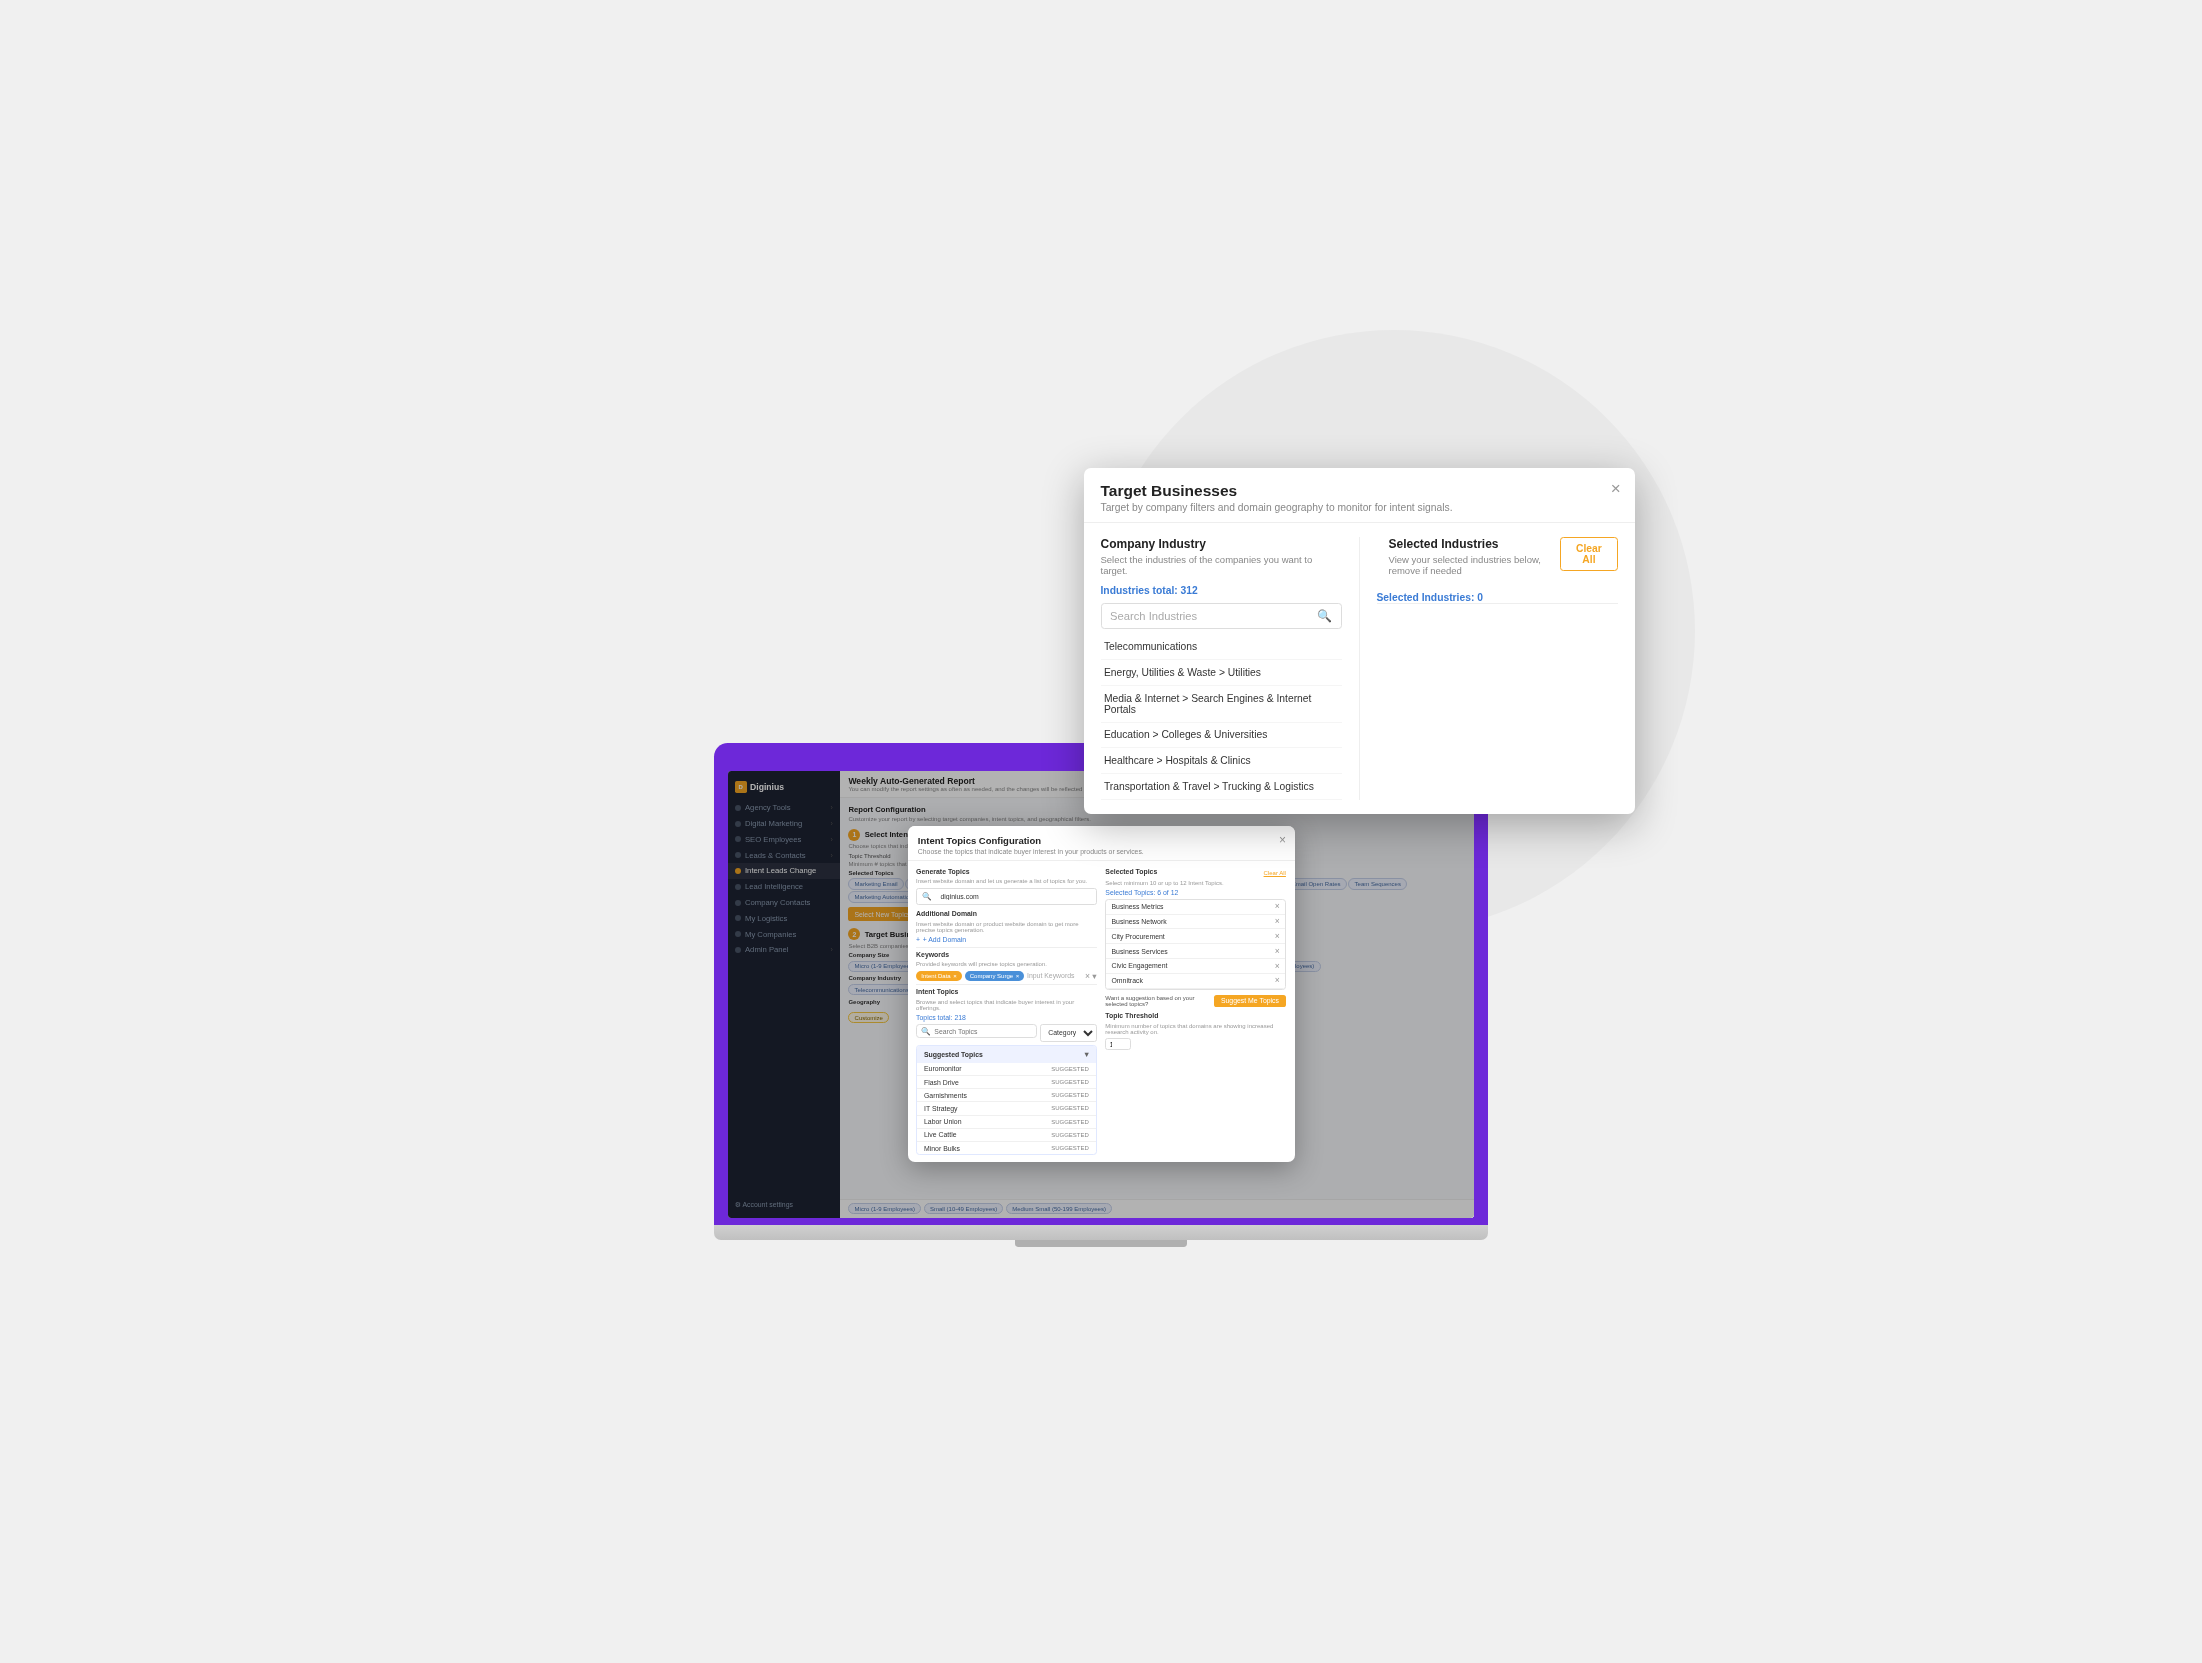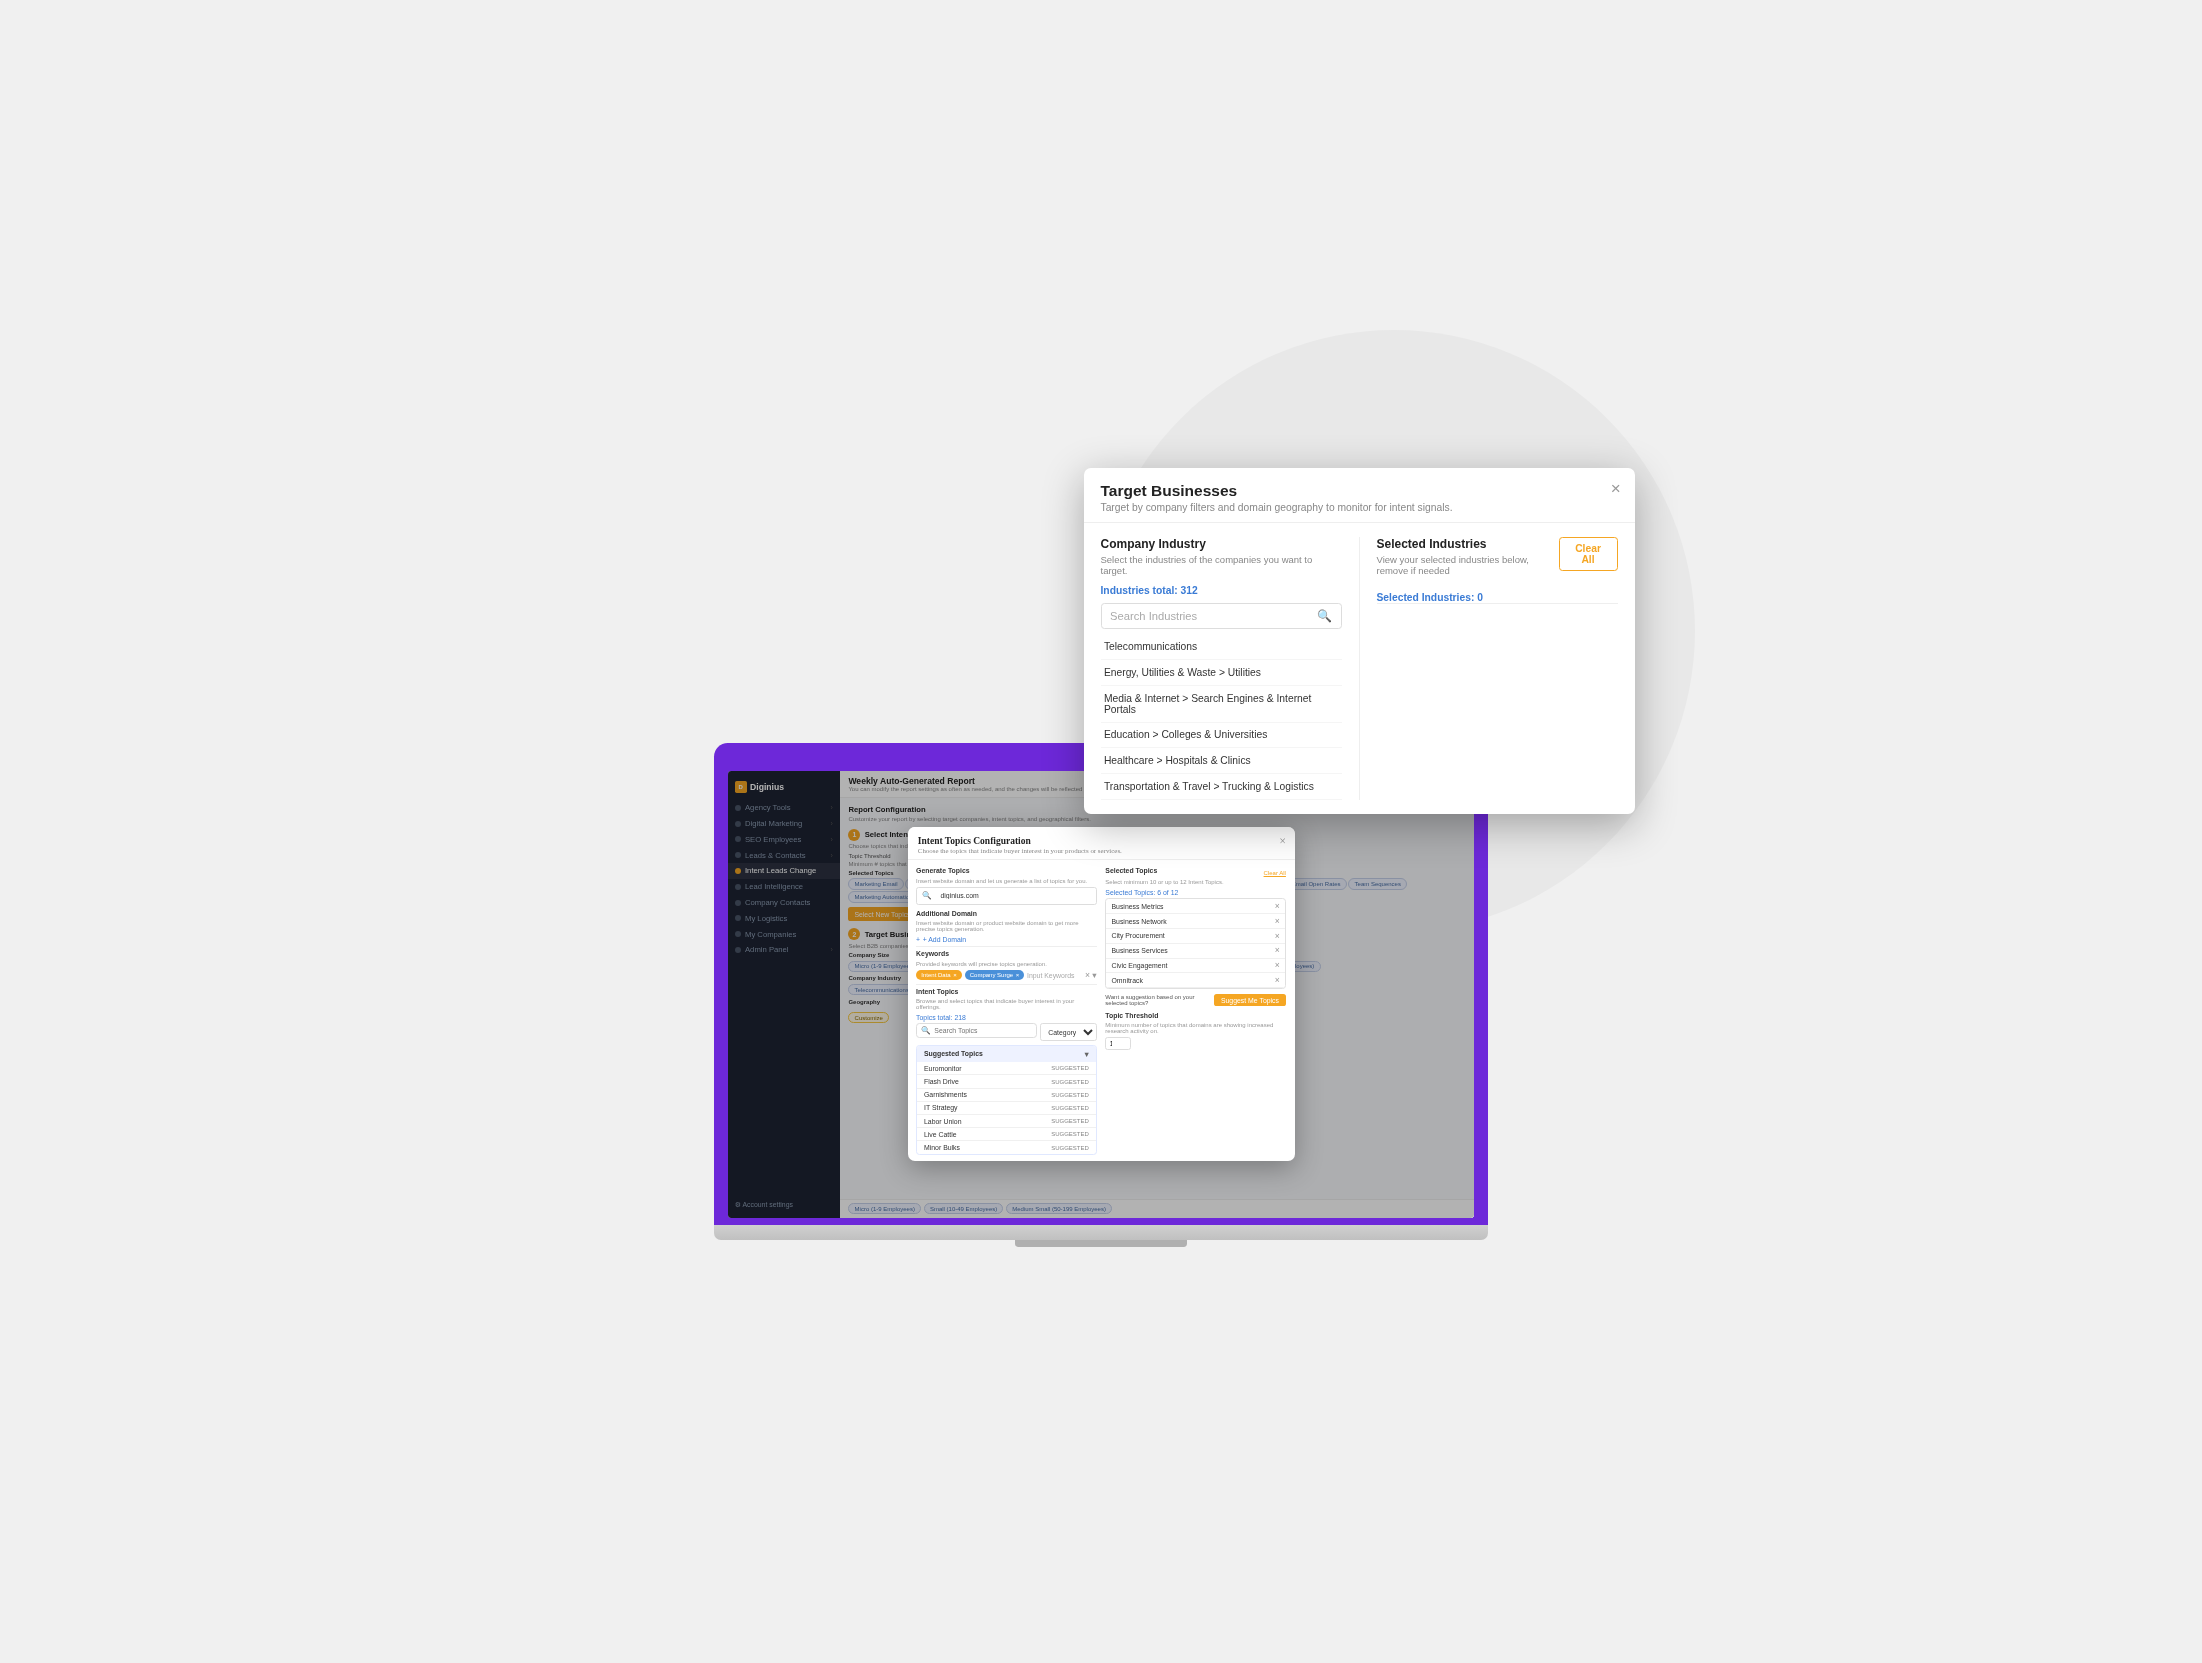--- a/index.html
+++ b/index.html
@@ -107,21 +107,20 @@
       max-height: 344px;
       overflow: hidden;
       box-shadow: 0 6.9px 27.5px rgba(0,0,0,0.3);
       font-size: 7.7px;
     }
 
     .intent-modal-header {
       background: #fff;
       padding: 8.6px 10.3px 5.2px;
       border-bottom: 0.9px solid #eee;
-      font-family: Liberation Serif, serif;
     }
 
     .intent-modal-title {
       font-size: 9.5px;
       font-weight: bold;
       color: #222;
     }
 
     .intent-modal-sub {
       font-size: 6.9px;
@@ -418,20 +417,21 @@
       font-size: 10.3px;
       cursor: pointer;
       color: #f5a623;
       font-weight: bold;
     }
 
     .selected-industries-header {
       display: flex;
       justify-content: flex-start;
       align-items: flex-start;
+      margin-left: 12px;
     }
 
     
     .nav-sidebar {
       width: 112px;
       background: #1e2333;
       color: #8a9bb0;
       font-size: 7.7px;
       padding: 5.2px 0;
     }

